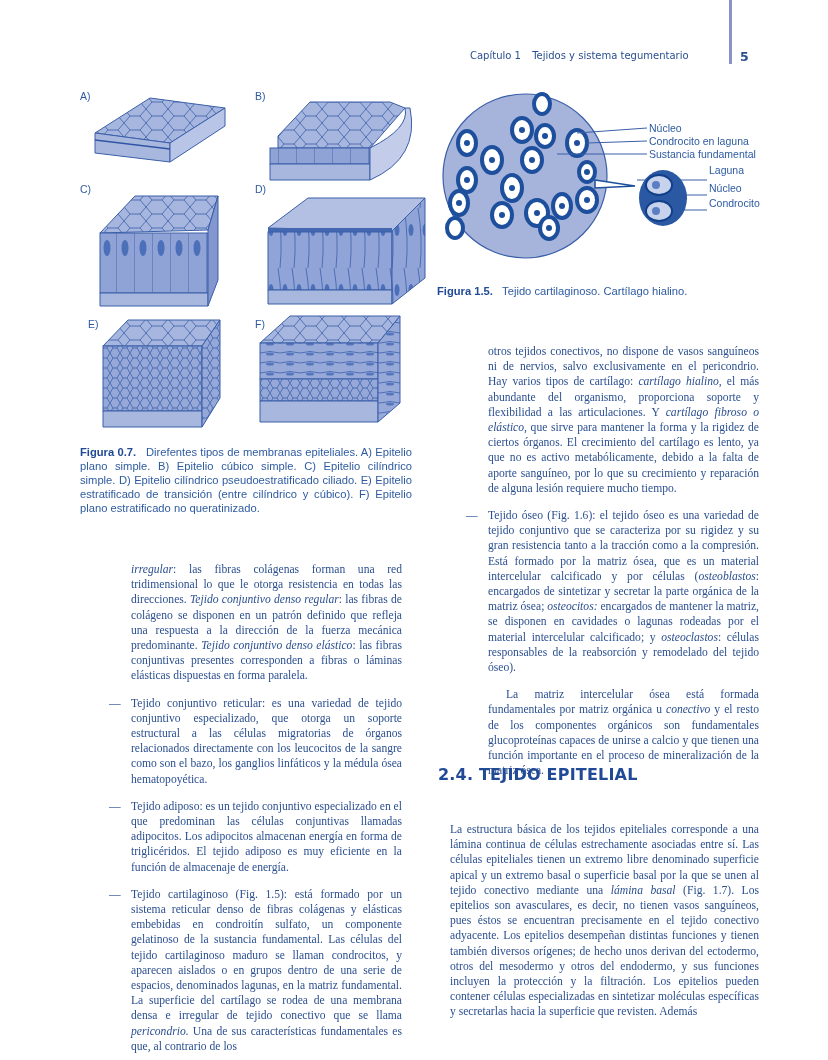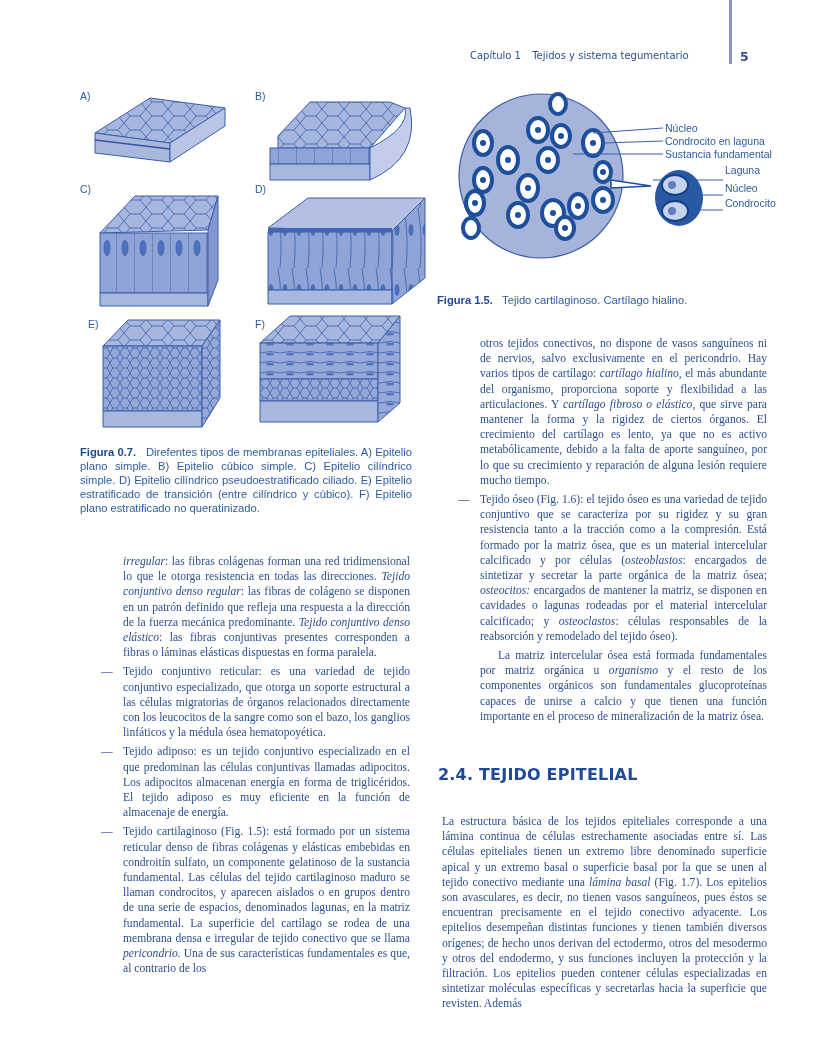--- a/index.html
+++ b/index.html
@@ -11,21 +11,21 @@
   .running-head { left: 470px; top: 50px; font-family: "DejaVu Sans", sans-serif; font-size: 10px; color: #2b4f8f; white-space: nowrap; }
   .running-head .chap { margin-right: 8px; }
   .page-number { left: 740px; top: 49px; font-family: "DejaVu Sans", sans-serif; font-size: 12.5px; font-weight: bold; color: #2b4f8f; }
 
   
   .caption { font-family: "Liberation Sans", sans-serif; font-size: 11.2px; line-height: 14px; color: #2e5ba0; text-align: justify; }
   .caption b { color: #214a96; }
 
   
   .col { font-family: "Liberation Serif", serif; font-size: 11.6px; line-height: 15.2px; color: #2b4f8f; text-align: justify; hyphens: manual; }
-  .col p { margin: 4px; }
+  .col p { margin: 12px; }
   .bullet { position: relative; padding-left: 0; }
   .bullet .dash { position: absolute; left: -22px; top: 0; }
   .indent { text-indent: 18px; }
   .section-title { font-family: "DejaVu Sans", sans-serif; font-weight: bold; font-size: 16px; color: #214a96; letter-spacing: 0.2px; }
 
   
   svg { display: block; }
   .fig-callout { font-family: "Liberation Sans", sans-serif; font-size: 10.5px; fill: #2e5ba0; }
 </style>
 </head>
@@ -116,21 +116,21 @@
       <polygon points="298,255 320,228 320,315 298,334" fill="url(#strat)" stroke="#3a5fa8"></polygon>
     </g>
   </svg>
 </div>
 
 <div class="abs caption" style="left:80px; top:445px; width:332px;">
   <b>Figura 0.7.</b>&nbsp;&nbsp;
   <span>Direfentes tipos de membranas epiteliales. A) Epitelio plano simple. B) Epitelio cúbico simple. C) Epitelio cilíndrico simple. D) Epitelio cilíndrico pseudoestratificado ciliado. E) Epitelio estratificado de transición (entre cilíndrico y cúbico). F) Epitelio plano estratificado no queratinizado.</span>
 </div>
 
-<div class="abs" style="left:453px; top:88px; width:340px; height:180px;">
+<div class="abs" style="left:437px; top:88px; width:340px; height:180px;">
   <svg width="340" height="180" viewBox="0 0 340 180">
     <circle cx="88" cy="88" r="82" fill="#a6b4dc" stroke="#3a5fa8" stroke-width="1.2"></circle>
     <g fill="#ffffff" stroke="#1d4f9c" stroke-width="4">
       <ellipse cx="30" cy="55" rx="9" ry="12"></ellipse>
       <ellipse cx="85" cy="42" rx="10" ry="12"></ellipse>
       <ellipse cx="108" cy="48" rx="9" ry="11"></ellipse>
       <ellipse cx="140" cy="55" rx="10" ry="13"></ellipse>
       <ellipse cx="55" cy="72" rx="10" ry="13"></ellipse>
       <ellipse cx="95" cy="72" rx="10" ry="12"></ellipse>
       <ellipse cx="30" cy="92" rx="9" ry="12"></ellipse>
@@ -183,21 +183,21 @@
     </g>
     <text x="212" y="44" class="fig-callout">Núcleo</text>
     <text x="212" y="57" class="fig-callout">Condrocito en laguna</text>
     <text x="212" y="70" class="fig-callout">Sustancia fundamental</text>
     <text x="272" y="86" class="fig-callout">Laguna</text>
     <text x="272" y="104" class="fig-callout">Núcleo</text>
     <text x="272" y="119" class="fig-callout">Condrocito</text>
   </svg>
 </div>
 
-<div class="abs caption" style="left:437px; top:293px; width:340px;">
+<div class="abs caption" style="left:437px; top:284px; width:340px;">
   <b>Figura 1.5.</b>&nbsp;&nbsp;
   <span>Tejido cartilaginoso. Cartílago hialino.</span>
 </div>
 
 <div class="abs col" style="left:119px; top:550px; width:295px;">
   <p>
     <i>irregular</i><span>: las fibras colágenas forman una red tridimensional lo que le otorga resistencia en todas las direcciones. </span><i>Tejido conjuntivo denso regular</i><span>: las fibras de colágeno se disponen en un patrón definido que refleja una respuesta a la dirección de la fuerza mecánica predominante. </span><i>Tejido conjuntivo denso elástico</i><span>: las fibras conjuntivas presentes corresponden a fibras o láminas elásticas dispuestas en forma paralela.</span>
   </p>
   <p class="bullet">
     <span class="dash">—</span>
@@ -215,21 +215,21 @@
 
 <div class="abs col" style="left:476px; top:332px; width:295px;">
   <p>
     <span>otros tejidos conectivos, no dispone de vasos sanguíneos ni de nervios, salvo exclusivamente en el pericondrio. Hay varios tipos de cartílago: </span><i>cartílago hialino</i><span>, el más abundante del organismo, proporciona soporte y flexibilidad a las articulaciones. Y </span><i>cartílago fibroso o elástico</i><span>, que sirve para mantener la forma y la rigidez de ciertos órganos. El crecimiento del cartílago es lento, ya que no es activo metabólicamente, debido a la falta de aporte sanguíneo, por lo que su crecimiento y reparación de alguna lesión requiere mucho tiempo.</span>
   </p>
   <p class="bullet">
     <span class="dash">—</span>
     <span>Tejido óseo (Fig. 1.6): el tejido óseo es una variedad de tejido conjuntivo que se caracteriza por su rigidez y su gran resistencia tanto a la tracción como a la compresión. Está formado por la matriz ósea, que es un material intercelular calcificado y por células (</span><i>osteoblastos</i><span>: encargados de sintetizar y secretar la parte orgánica de la matriz ósea; </span><i>osteocitos:</i><span> encargados de mantener la matriz, se disponen en cavidades o lagunas rodeadas por el material intercelular calcificado; y </span><i>osteoclastos</i><span>: células responsables de la reabsorción y remodelado del tejido óseo).</span>
   </p>
   <p class="indent">
-    <span>La matriz intercelular ósea está formada fundamentales por matriz orgánica u </span><i>organismo</i><span> y el resto de los componentes orgánicos son fundamentales glucoproteínas capaces de unirse a calcio y que tienen una función importante en el proceso de mineralización de la matriz ósea.</span>
+    <span>La matriz intercelular ósea está formada fundamentales por matriz orgánica u </span><i>conectivo</i><span> y el resto de los componentes orgánicos son fundamentales glucoproteínas capaces de unirse a calcio y que tienen una función importante en el proceso de mineralización de la matriz ósea.</span>
   </p>
 </div>
 
 <div class="abs section-title" style="left:438px; top:765px;">2.4. TEJIDO EPITELIAL</div>
 
 <div class="abs col" style="left:438px; top:810px; width:333px;">
   <p>
     <span>La estructura básica de los tejidos epiteliales corresponde a una lámina continua de células estrechamente asociadas entre sí. Las células epiteliales tienen un extremo libre denominado superficie apical y un extremo basal o superficie basal por la que se unen al tejido conectivo mediante una </span><i>lámina basal</i><span> (Fig. 1.7). Los epitelios son avasculares, es decir, no tienen vasos sanguíneos, pues éstos se encuentran precisamente en el tejido conectivo adyacente. Los epitelios desempeñan distintas funciones y tienen también diversos orígenes; de hecho unos derivan del ectodermo, otros del mesodermo y otros del endodermo, y sus funciones incluyen la protección y la filtración. Los epitelios pueden contener células especializadas en sintetizar moléculas específicas y secretarlas hacia la superficie que revisten. Además</span>
   </p>
 </div>

